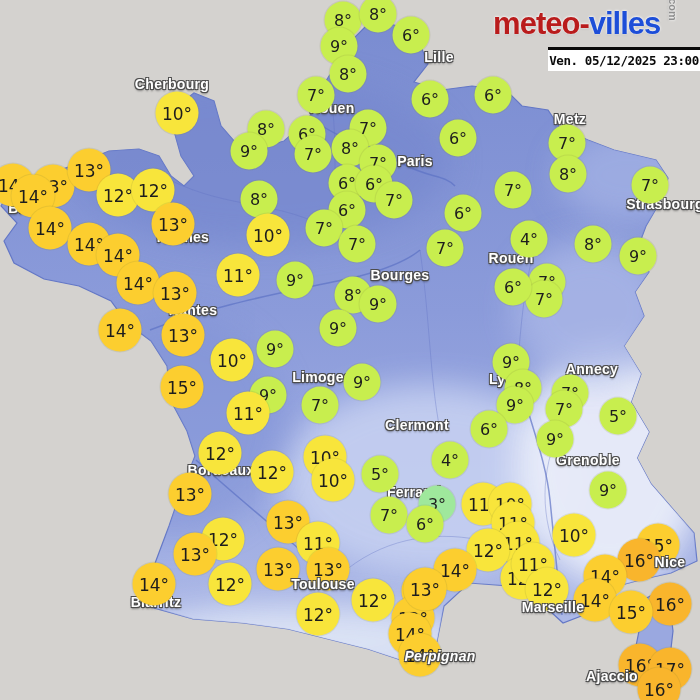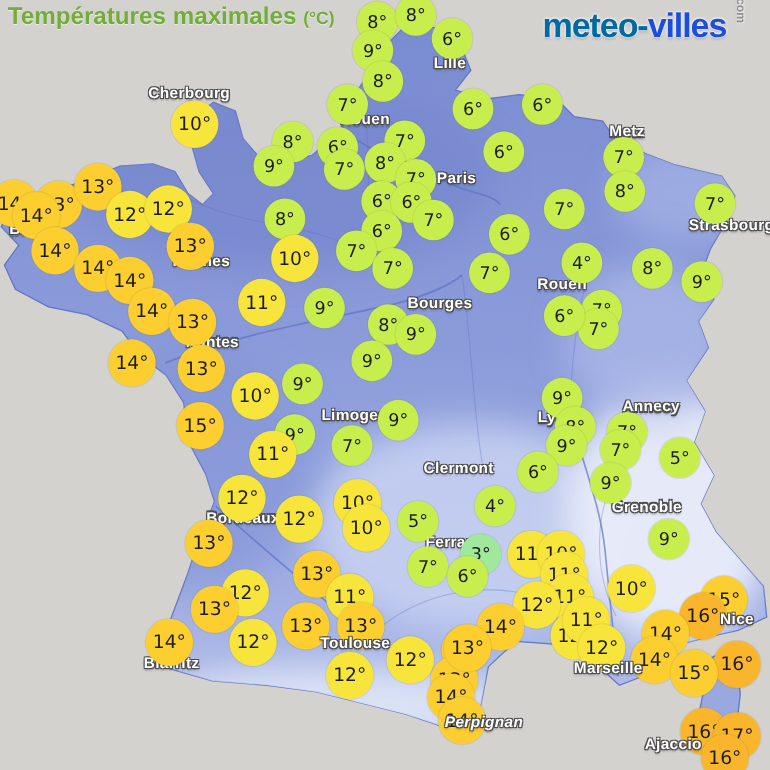--- a/index.html
+++ b/index.html
@@ -82,21 +82,21 @@
       <path d="M540,230 C520,290 520,350 515,400" stroke="#5e71c2" fill="none" stroke-width="1" opacity=".35"></path>
       <path d="M340,575 C380,540 430,530 480,540" stroke="#5e71c2" fill="none" stroke-width="1" opacity=".35"></path>
       <path d="M560,430 C540,470 540,520 560,560" stroke="#5e71c2" fill="none" stroke-width="1" opacity=".35"></path>
     </g>
 
     <path d="M641,601 L656,593 L669,599 L673,631 L669,666 L661,694 L642,689 L633,661 L639,631 Z" fill="#9aa8e0" stroke="#6377c6" stroke-width="1.2"></path>
   </svg>
 
   <div id="overlay">
       <div class="city" style="left: 172px; top: 84px;">Cherbourg</div>
-      <div class="city" style="left: 409px; top: 57px;">Lille</div>
+      <div class="city" style="left: 439px; top: 57px;">Lille</div>
       <div class="city" style="left: 332px; top: 108px;">Rouen</div>
       <div class="city" style="left: 415px; top: 161px;">Paris</div>
       <div class="city" style="left: 570px; top: 119px;">Metz</div>
       <div class="city" style="left: 641px; top: 204px; margin-left: 24px;">Strasbourg</div>
       <div class="city" style="left: 27px; top: 208px;">Brest</div>
       <div class="city" style="left: 183px; top: 237px;">Rennes</div>
       <div class="city" style="left: 511px; top: 258px;">Rouen</div>
       <div class="city" style="left: 400px; top: 275px;">Bourges</div>
       <div class="city" style="left: 193px; top: 310px;">Nantes</div>
       <div class="city" style="left: 322px; top: 377px;">Limoges</div>
@@ -224,24 +224,21 @@
       <div class="bubble" style="height: 43px; width: 43px; font-size: 17px; left: 605px; top: 576px; background: rgb(252, 206, 47);">14°</div>
       <div class="bubble" style="height: 43px; width: 43px; font-size: 17px; left: 595px; top: 600px; background: rgb(252, 206, 47);">14°</div>
       <div class="bubble" style="height: 43px; width: 43px; font-size: 17px; left: 670px; top: 604px; background: rgb(249, 181, 44);">16°</div>
       <div class="bubble" style="height: 43px; width: 43px; font-size: 17px; left: 631px; top: 612px; background: rgb(252, 206, 47);">15°</div>
       <div class="bubble" style="height: 43px; width: 43px; font-size: 17px; left: 640px; top: 665px; background: rgb(249, 181, 44);">16°</div>
       <div class="bubble" style="height: 43px; width: 43px; font-size: 17px; left: 670px; top: 669px; background: rgb(249, 181, 44);">17°</div>
       <div class="bubble" style="height: 43px; width: 43px; font-size: 17px; left: 659px; top: 689px; background: rgb(249, 181, 44);">16°</div>
     </div>
 
   <div class="header" style="color: rgb(114, 173, 58);">
-    <div class="title">
-      <span>Températures maximales</span>
-      <span class="unit">(°C)</span>
-    </div>
   </div>
 
   <div class="logo">
-    <span class="l1" style="color: #0369a1;">meteo-</span><span class="l2" style="color: #1d4ed8;">villes</span><span class="lcom">.com</span>
+    <span class="l1" style="color: #b91c1c;">meteo-</span><span class="l2" style="color: #1d4ed8;">villes</span><span class="lcom">.com</span>
   </div>
 
+  <div class="timestamp">Ven. 05/12/2025 23:00</div>
 
 </div>
 
 </body></html>

